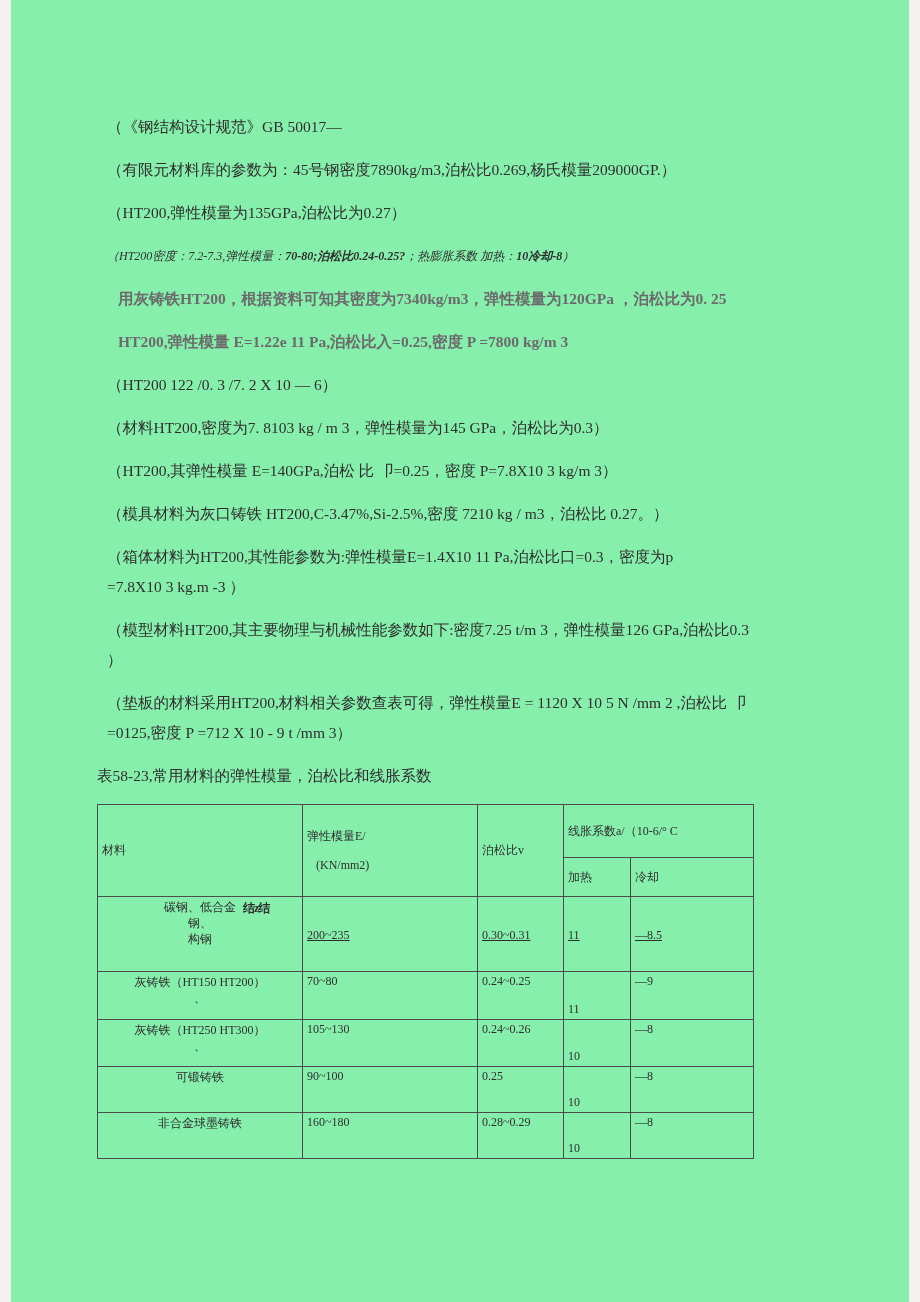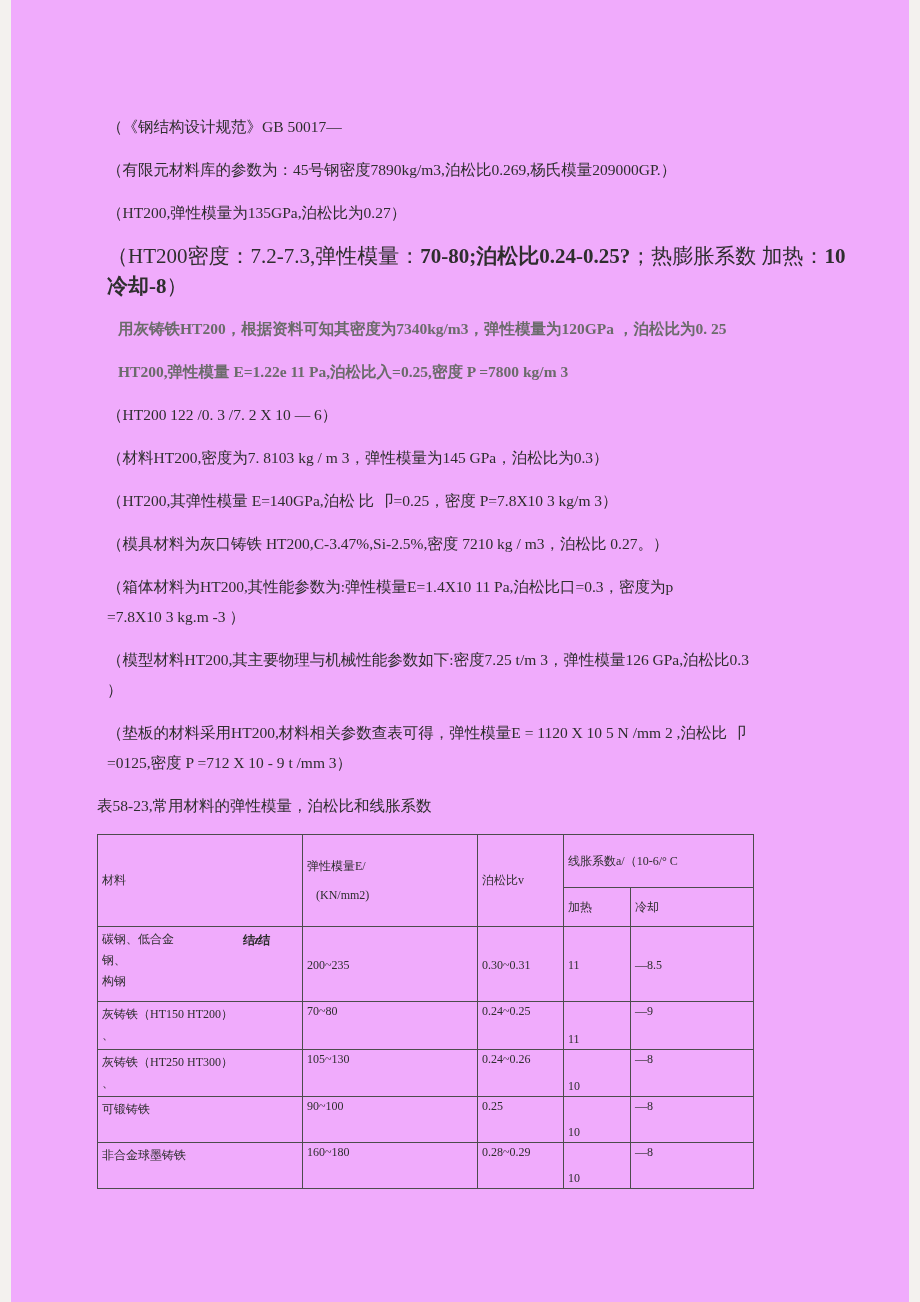--- a/index.html
+++ b/index.html
@@ -6,35 +6,35 @@
   body{
     width:920px;height:1302px;
     background:#f3f1ee;
     position:relative;
     font-family:"Liberation Serif","DejaVu Serif",serif;
     color:#2e2e2e;
   }
   .page{
     position:absolute;left:11px;top:0;
     width:898px;height:1302px;
-    background:#f0abfc;
+    background:#86efac;
     overflow:hidden;
   }
   .content{
     padding:112px 58px 0 86px;
   }
   p.para{
     font-size:15.5px;
     line-height:30px;
     margin:0 0 13px 10px;
     white-space:pre-line;
   }
   p.para.gray{color:#6b6b6b;font-weight:bold;}
   p.para.indent2{margin-left:21px;}
-  p.para.emph{font-size:21px;}
+  p.para.emph{font-size:12px;font-style:italic;}
   p.para.emph b{font-weight:bold;}
   p.caption{
     font-size:15.5px;
     line-height:30px;
     margin:0 0 13px 0;
   }
   table.mats{
     border-collapse:collapse;
     table-layout:fixed;
     width:656px;
@@ -51,25 +51,25 @@
   tr.r2{height:48px;}
   tr.r3{height:47px;}
   tr.r4{height:46px;margin-top:46px;}
   tr.r5{height:46px;}
   td.hmat{vertical-align:middle;}
   td.hmod{vertical-align:middle;line-height:29px;}
   .hmod2{margin-left:9px;}
   td.hpoi{vertical-align:middle;}
   td.hexp{vertical-align:middle;white-space:nowrap;}
   td.hsub{vertical-align:middle;}
-  td.mat{vertical-align:top;padding-top:4px;line-height:21px;}
+  td.mat{vertical-align:top;padding-top:4px;line-height:16px;text-align:center;}
   td.val{vertical-align:top;padding-top:7px;}
   td.heat{vertical-align:bottom;padding-bottom:5px;}
   td.cool{vertical-align:top;padding-top:7px;}
-  tr.r1 td.val, tr.r1 td.heat, tr.r1 td.cool{vertical-align:middle;padding-top:3px;padding-bottom:0;}
+  tr.r1 td.val, tr.r1 td.heat, tr.r1 td.cool{vertical-align:middle;padding-top:3px;padding-bottom:0;text-decoration:underline;}
   .pre{white-space:pre-line;}
   .matwrap{position:relative;}
   .artifact{
     position:absolute;
     left:141px;top:1px;
     font-weight:bold;
     letter-spacing:-1px;
     white-space:nowrap;
   }
 </style>

